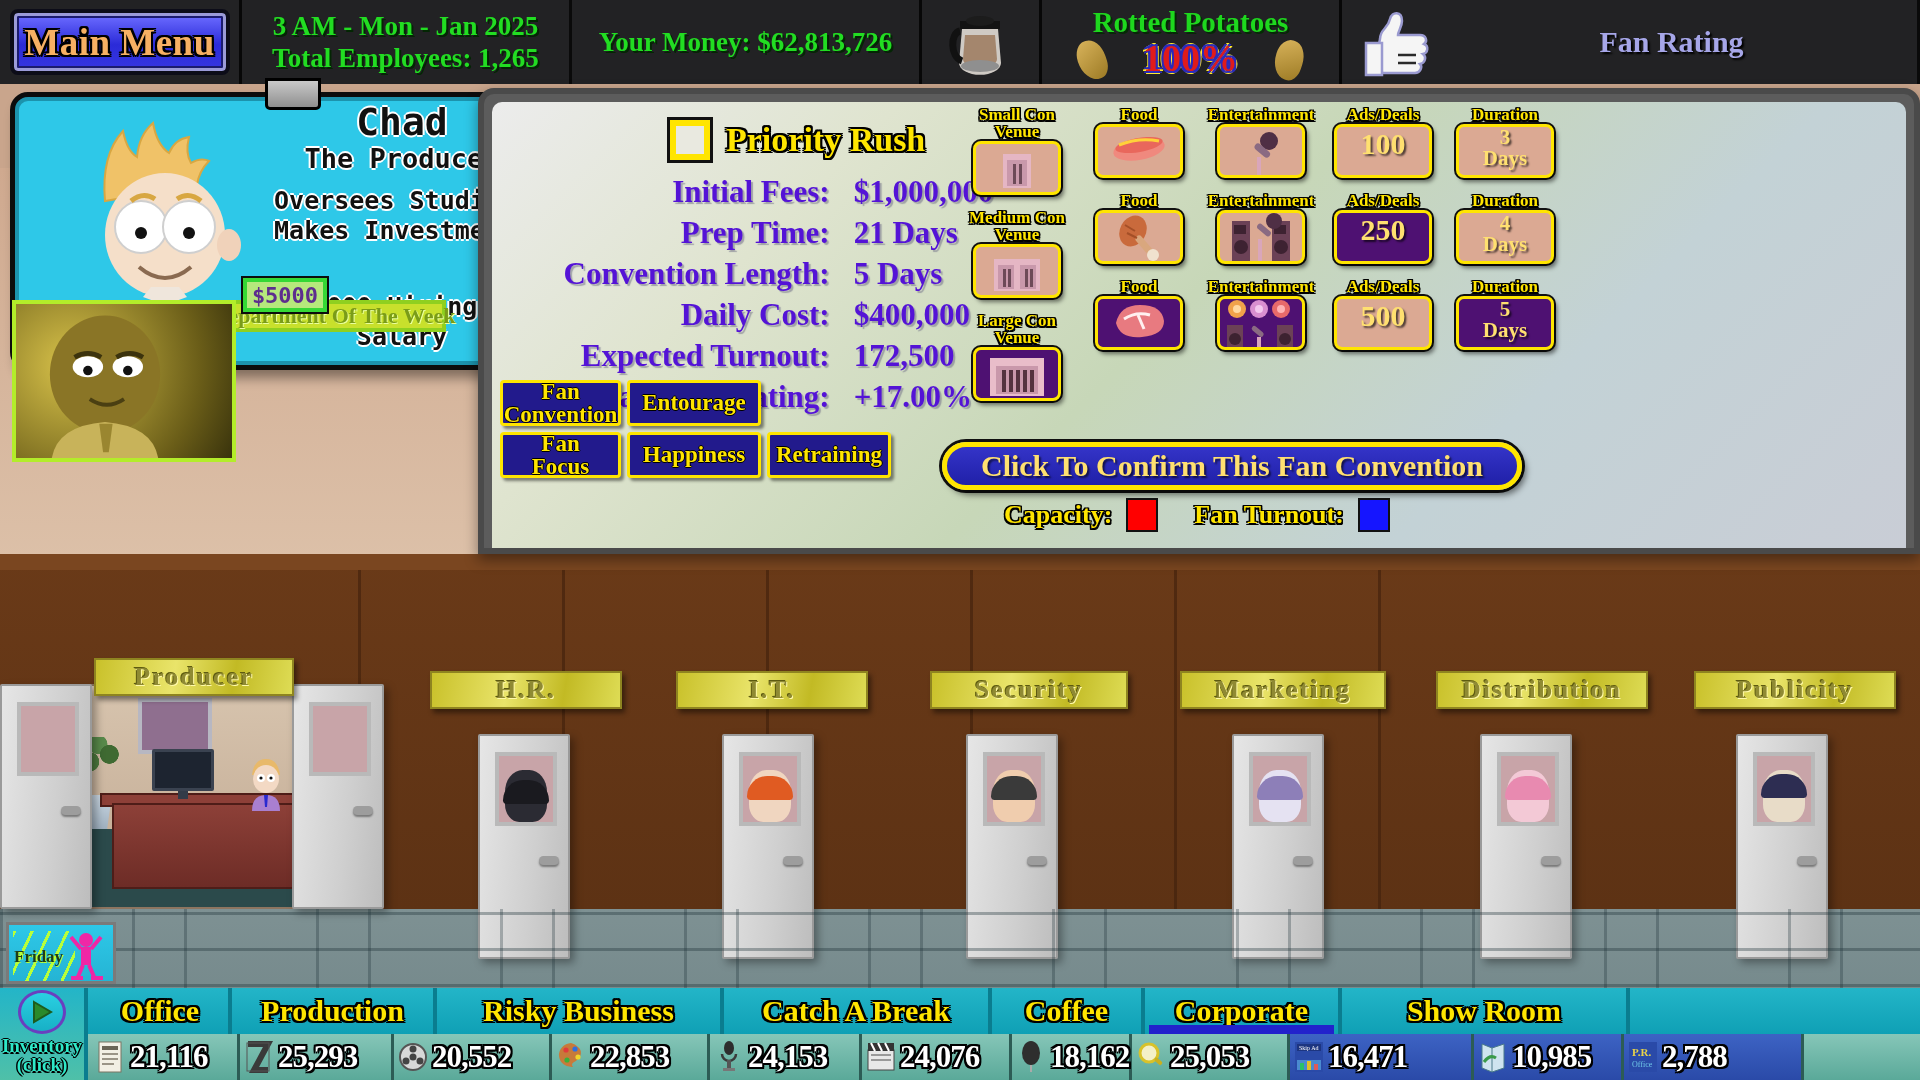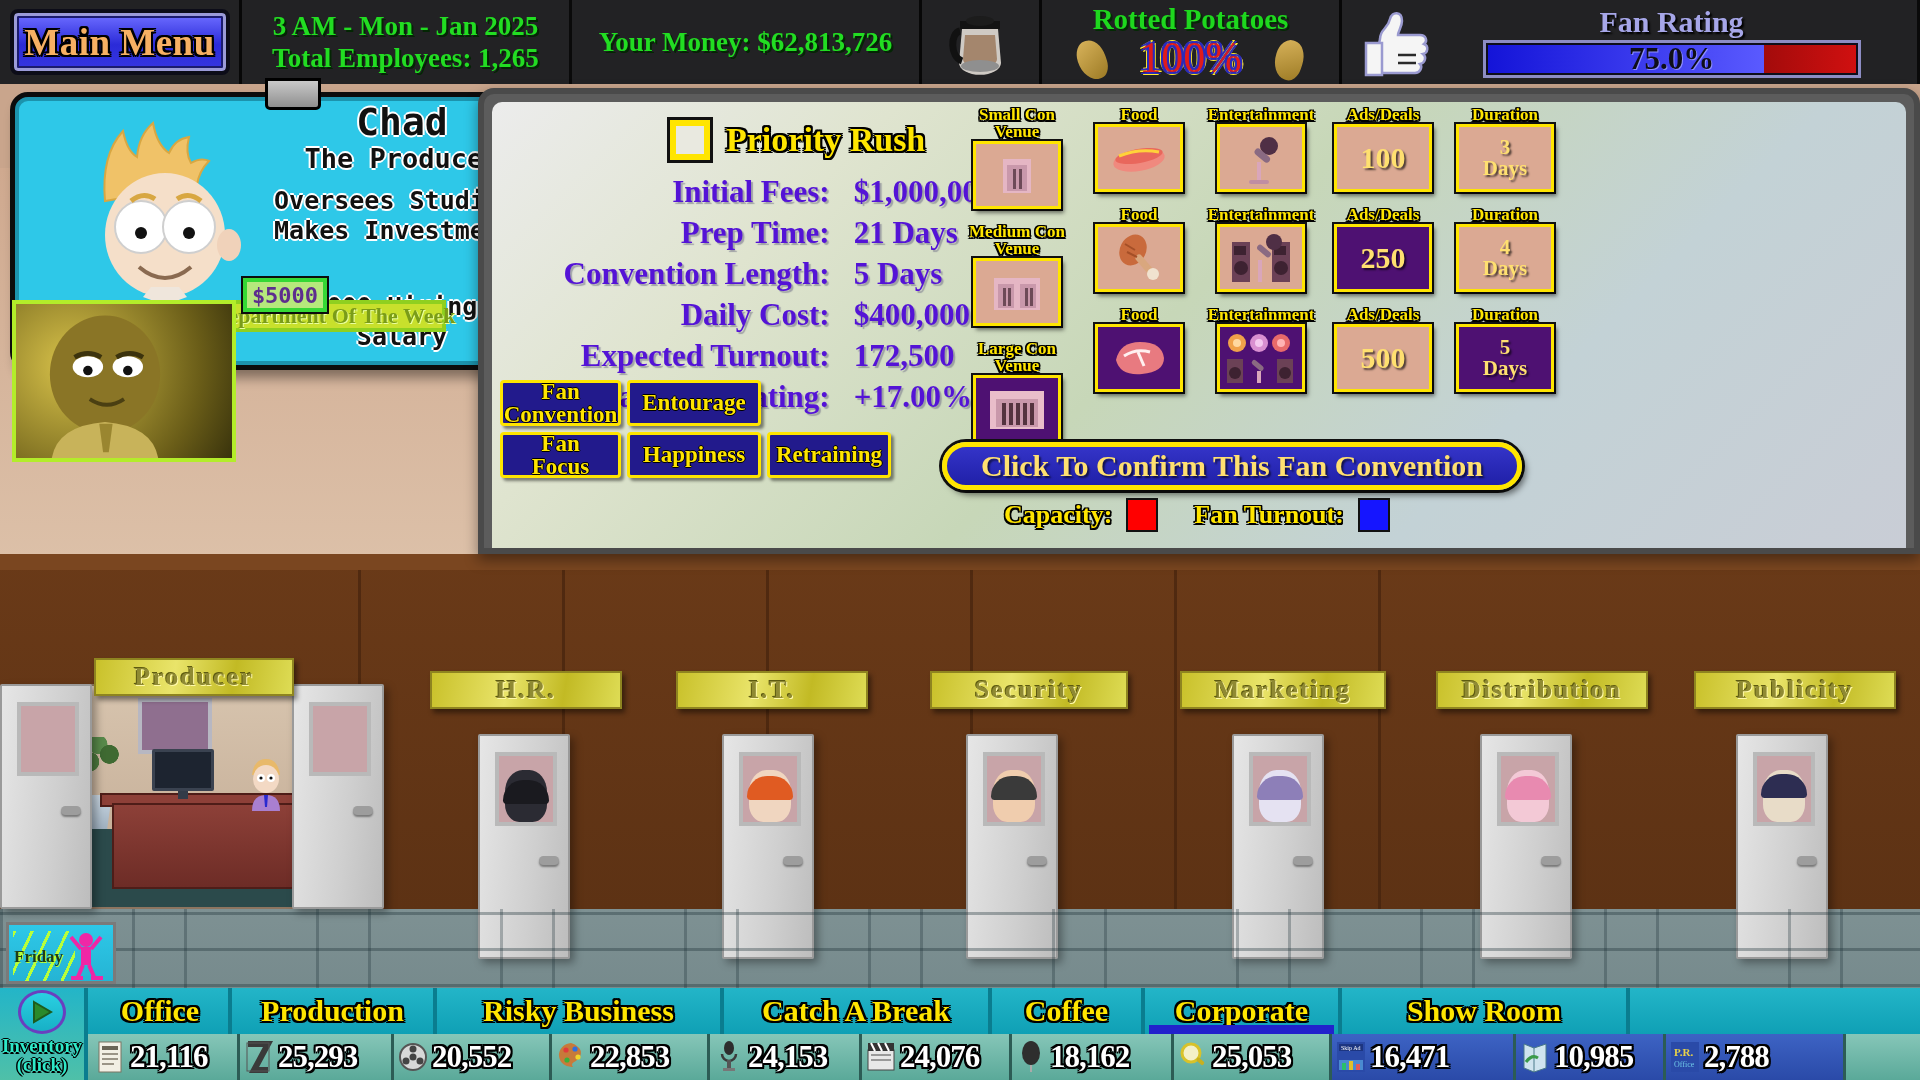--- a/index.html
+++ b/index.html
@@ -29,21 +29,21 @@
   .green-txt { color:#22dd22; font-size:27px; font-weight:bold; line-height:1.12;
     text-shadow:2px 2px 0 #032603; white-space:nowrap; }
   .moneycell { width:350px; }
 
   .coffeecell { width:120px; }
   .coffee-svg { width:70px; height:66px; }
 
   .potatocell { width:300px; flex-direction:column; position:relative; }
   .potato-title { color:#1ed81e; font-size:29px; font-weight:bold;
     text-shadow:2px 2px 0 #042a04; line-height:1; }
-  .potato-pct { font-size:44px; font-weight:normal; color:#e01b1b; line-height:1;
+  .potato-pct { font-size:38px; font-weight:bold; color:#e01b1b; line-height:1;
     margin-top:2px;
     text-shadow:-2px -2px 0 #2b2bbb,2px -2px 0 #2b2bbb,-2px 2px 0 #2b2bbb,2px 2px 0 #2b2bbb,
       -3px 0 0 #ffe92e,3px 0 0 #ffe92e,0 -3px 0 #ffe92e,0 3px 0 #ffe92e; }
   .tater { position:absolute; width:28px; height:40px; border-radius:46% 54% 40% 60%;
     background:linear-gradient(150deg,#d9b45c,#9c7a24); top:40px; }
   .tater.l { left:36px; transform:rotate(-18deg); }
   .tater.r { right:36px; transform:rotate(18deg); }
 
   .fancell { flex:1; position:relative; display:flex; align-items:center; }
   .thumb-svg { width:86px; height:72px; margin-left:12px; margin-top:6px; }
@@ -194,24 +194,24 @@
   .tbtn.w3 { width:124px; height:46px; }
 
   
   .optgrid { position:absolute; left:450px; top:4px; width:990px; height:330px; }
   .optcol { position:absolute; top:0; width:150px; }
   .optcell { position:relative; margin-bottom:14px; }
   .opt-caption { text-align:center; font-size:17px; font-weight:bold; color:#ffe500;
     line-height:1.0; margin-bottom:1px;
     text-shadow:-1.5px 0 #000,1.5px 0 #000,0 -1.5px #000,0 1.5px #000,
       -1.5px -1.5px #000,1.5px -1.5px #000,-1.5px 1.5px #000,1.5px 1.5px #000; }
-  .opt-btn { width:88px; height:68px; margin:0 auto; border:3px solid #ffe500;
-    border-radius:0; background:#dba993; position:relative; cursor:pointer;
+  .opt-btn { width:88px; height:54px; margin:0 auto; border:3px solid #ffe500;
+    border-radius:8px; background:#dba993; position:relative; cursor:pointer;
     box-shadow:3px 4px 4px rgba(0,0,0,.5), 0 0 0 2px #111;
-    display:flex; align-items:center; justify-content:center; overflow:hidden; }
+    display:flex; align-items:flex-start; justify-content:center; overflow:hidden; }
   .opt-btn.sel { background:#4e1172; }
   .opt-btn.wide { width:98px; }
   .opt-num { font-size:30px; font-weight:bold; color:#ffe070;
     text-shadow:2px 2px 2px rgba(0,0,0,.65); }
   .opt-dur { font-size:21px; font-weight:bold; color:#ffe070; line-height:1.0;
     text-align:center; text-shadow:2px 2px 2px rgba(0,0,0,.65); }
 
   
   .confirm { position:absolute; left:450px; top:340px; width:580px; height:48px;
     background:linear-gradient(#3434c8,#2020a8); border:5px solid #ffe500;
@@ -308,25 +308,20 @@
 
     <div class="tb-cell fancell">
       <svg class="thumb-svg" viewBox="0 0 86 72">
         <path d="M26 30 c0-10 8-10 10-20 c2-8 12-8 12 2 c0 6 -4 10 -4 14 h22 c6 0 8 6 4 9
                  c5 2 4 9 -1 10 c4 3 2 9 -3 10 c3 3 0 9 -5 9 H30 c-6 0 -9 -3 -9 -8 z" fill="#f5f5f5" stroke="#9a9ad0" stroke-width="2.5"></path>
         <path d="M12 34 h16 v32 h-16 z" fill="#f5f5f5" stroke="#9a9ad0" stroke-width="2.5"></path>
         <path d="M44 46 h18 M44 54 h18" stroke="#2a2a2a" stroke-width="2.5"></path>
       </svg>
       <div class="fanblock">
         <div class="fan-title">Fan Rating</div>
-        <div class="fanbar-outer">
-          <div class="fanbar-fill" id="fanfill" style="width: 276px;"></div>
-          <div class="fanbar-rest" id="fanrest" style="width: 92px;"></div>
-          <div class="fanbar-label">75.0%</div>
-        </div>
       </div>
     </div>
   </div>
 
   <div class="office">
     <div class="lightwall"></div>
     <div class="wall"></div>
     <div class="wall-top"></div>
     <div class="wall-panel" style="left:358px"></div>
     <div class="wall-panel" style="left:562px"></div>
@@ -845,21 +840,21 @@
         <div class="vcell" style="width: 150px;">
           <svg viewBox="0 0 30 34" class="vicon">
             <rect x="2" y="10" width="26" height="20" fill="#e8e8e8" stroke="#444"></rect>
             <rect x="2" y="3" width="26" height="8" fill="#333"></rect>
             <path d="M5 3 L9 11 M12 3 L16 11 M19 3 L23 11" stroke="#fff" stroke-width="2"></path>
             <rect x="5" y="14" width="20" height="2" fill="#999"></rect>
             <rect x="5" y="19" width="20" height="2" fill="#999"></rect>
           </svg>
           <span class="vnum">24,076</span>
         </div>
-        <div class="vcell" style="width: 162px;">
+        <div class="vcell" style="width: 120px;">
           <svg viewBox="0 0 30 34" class="vicon">
             <ellipse cx="15" cy="13" rx="9" ry="12" fill="#2e2e2e"></ellipse>
             <rect x="14" y="25" width="2" height="7" fill="#aaa"></rect>
           </svg>
           <span class="vnum">18,162</span>
         </div>
         <div class="vcell" style="width: 158px;">
           <svg viewBox="0 0 30 34" class="vicon">
             <circle cx="13" cy="13" r="9" fill="#f4f0c8" stroke="#d8c22a" stroke-width="3"></circle>
             <rect x="18" y="19" width="9" height="4" rx="2" fill="#c8b020" transform="rotate(42 22 21)"></rect>

